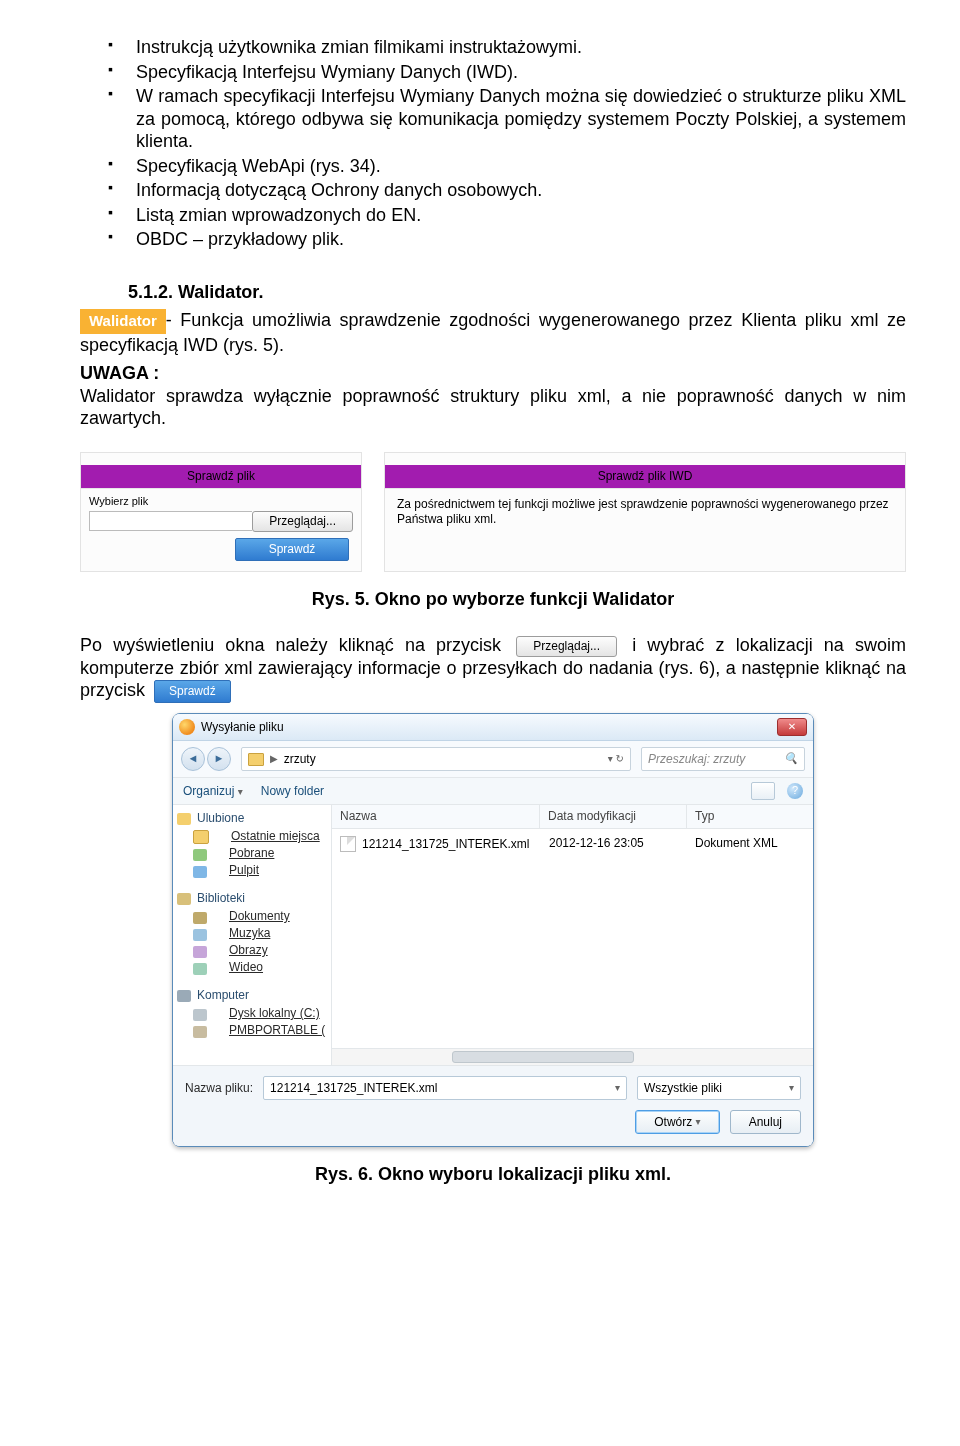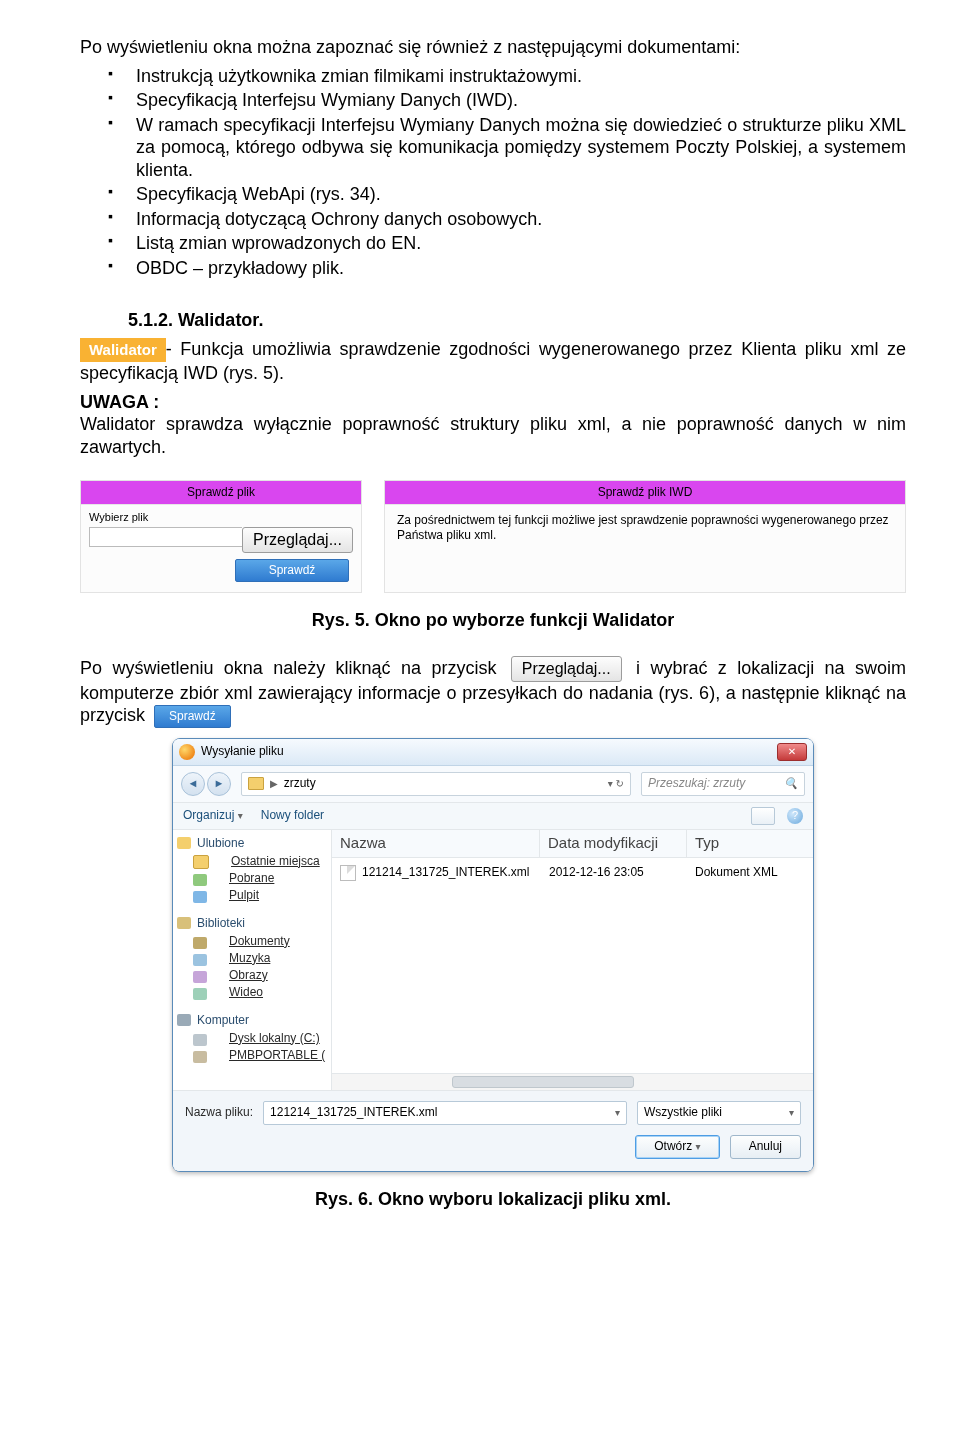--- a/index.html
+++ b/index.html
@@ -18,26 +18,26 @@
   ul.bullet li{position:relative;padding-left:56px;margin:0 0 2px 0;text-align:justify;}
   ul.bullet li::before{content:"▪";position:absolute;left:28px;top:0;font-size:14px;}
   .sec-heading{font-weight:bold;margin:30px 0 6px 48px;font-size:18px;}
   .tag-walidator{display:inline-block;background:#F9B233;color:#fff;font-weight:bold;padding:3px 9px;font-size:15px;}
   .indent-block{margin:6px 0 0 0;}
   .bold{font-weight:bold;}
   .caption{text-align:center;font-weight:bold;margin:16px 0 24px 0;font-size:18px;}
   .widget-row{display:flex;gap:22px;margin:22px 0 6px 0;font-family:'Segoe UI',Tahoma,sans-serif;}
   .widget-left{width:280px;border:1px solid #e3e3e3;background:#fcfcfc;}
   .widget-right{flex:1;border:1px solid #e3e3e3;background:#fcfcfc;}
-  .wl-head,.wr-head{background:#d946ef;text-align:center;font-size:12px;padding:4px 0;border-bottom:1px solid #e7e7e7;}
+  .wl-head,.wr-head{background:#a21caf;text-align:center;font-size:12px;padding:4px 0;border-bottom:1px solid #e7e7e7;margin-top:12px;}
   .wl-body{padding:6px 8px 10px 8px;font-size:11px;}
   .wl-label{font-size:11px;margin-bottom:2px;}
   .wl-ctrl{display:flex;gap:0;}
   .wl-input{flex:1;height:20px;border:1px solid #bbb;border-right:none;background:#fff;box-sizing:border-box;}
-  .btn-browse{display:inline-block;font-size:16px;padding:2px 10px;border:1px solid #9c9c9c;border-radius:3px;background:linear-gradient(#fdfdfd,#e4e4e4);}
+  .btn-browse{display:inline-block;font-size:12px;padding:2px 16px;border:1px solid #9c9c9c;border-radius:3px;background:linear-gradient(#fdfdfd,#e4e4e4);}
   .btn-sprawdz{display:inline-block;width:112px;text-align:center;color:#fff;font-size:12px;padding:3px 0;background:linear-gradient(#5aa7e8,#2f7bd0);border:1px solid #2f6fb8;border-radius:2px;}
   .wl-sprawdz-wrap{margin-top:6px;text-align:right;padding-right:4px;}
   .wr-body{padding:8px 12px 18px 12px;font-size:12px;}
   .inline-btn{display:inline-block;vertical-align:middle;margin:0 4px;}
   .win-dialog{width:640px;margin:10px auto 8px auto;border:1px solid #5a8bb9;border-radius:8px;font-family:'Segoe UI',Tahoma,sans-serif;font-size:12px;background:#fff;box-shadow:0 2px 4px rgba(0,0,0,0.25);}
   .win-title{display:flex;align-items:center;justify-content:space-between;background:linear-gradient(#f6fafe,#dbe9f6);border-bottom:1px solid #c0d4e6;padding:4px 6px;border-radius:6px 6px 0 0;}
   .win-title-left{display:flex;align-items:center;gap:6px;}
   .ff-icon{width:16px;height:16px;border-radius:50%;background:radial-gradient(circle at 35% 35%,#ffd86b,#f08b1d 70%);}
   .win-close{width:28px;height:16px;border-radius:3px;background:linear-gradient(#f08b8b,#c43a3a);border:1px solid #9c2e2e;color:#fff;display:flex;align-items:center;justify-content:center;font-size:10px;}
   .win-nav{display:flex;align-items:center;gap:10px;padding:6px 8px;border-bottom:1px solid #e3e7ea;background:#f7fafd;}
@@ -63,21 +63,21 @@
   .i-desk{background:#7fb7e6;}
   .i-lib{background:#d8c07a;}
   .i-doc{background:#bfa96a;}
   .i-mus{background:#9bc3e0;}
   .i-img{background:#c6a5d9;}
   .i-vid{background:#9dd0b8;}
   .i-pc{background:#9aaab7;}
   .i-hdd{background:#bcc6cd;}
   .i-usb{background:#c8bca0;}
   .filepane{flex:1;display:flex;flex-direction:column;}
-  .fp-head{display:flex;background:#f7fafd;border-bottom:1px solid #e3e7ea;font-size:15px;color:#444;}
+  .fp-head{display:flex;background:#f7fafd;border-bottom:1px solid #e3e7ea;font-size:12px;color:#444;}
   .fp-col{padding:4px 8px;border-right:1px solid #e3e7ea;}
   .c-name{flex:1;}
   .c-date{width:130px;}
   .c-type{width:110px;border-right:none;}
   .fp-row{display:flex;padding:3px 0;}
   .fp-row .fp-col{border:none;}
   .fp-row .c-name{display:flex;align-items:center;gap:6px;}
   .xml-ico{width:14px;height:14px;background:#fff;border:1px solid #bcbcbc;position:relative;}
   .xml-ico::after{content:"";position:absolute;right:0;top:0;border-width:4px;border-style:solid;border-color:#dcdcdc #fff #fff #dcdcdc;}
   .fp-fill{flex:1;}
@@ -94,21 +94,20 @@
   .pagenum{position:absolute;right:44px;bottom:18px;font-size:15px;}
   .page{position:relative;min-height:1446px;}
   .chev{font-size:10px;color:#666;}
   .mag{font-size:11px;color:#7a8fa2;}
   .help-ico{width:16px;height:16px;border-radius:50%;background:radial-gradient(circle at 35% 35%,#cfe7fb,#6aa9dd);color:#fff;display:flex;align-items:center;justify-content:center;font-size:11px;}
 </style>
 </head>
 <body>
 <div class="page">
 
-<p class="para">Po wyświetleniu okna można zapoznać się również z następującymi dokumentami:</p>
 <ul class="bullet">
   <li>Instrukcją użytkownika zmian filmikami instruktażowymi.</li>
   <li>Specyfikacją Interfejsu Wymiany Danych (IWD).</li>
   <li>W ramach specyfikacji Interfejsu Wymiany Danych można się dowiedzieć o strukturze pliku XML za pomocą, którego odbywa się komunikacja pomiędzy systemem Poczty Polskiej, a systemem klienta.</li>
   <li>Specyfikacją WebApi (rys. 34).</li>
   <li>Informacją dotyczącą Ochrony danych osobowych.</li>
   <li>Listą zmian wprowadzonych do EN.</li>
   <li>OBDC – przykładowy plik.</li>
 </ul>
 

